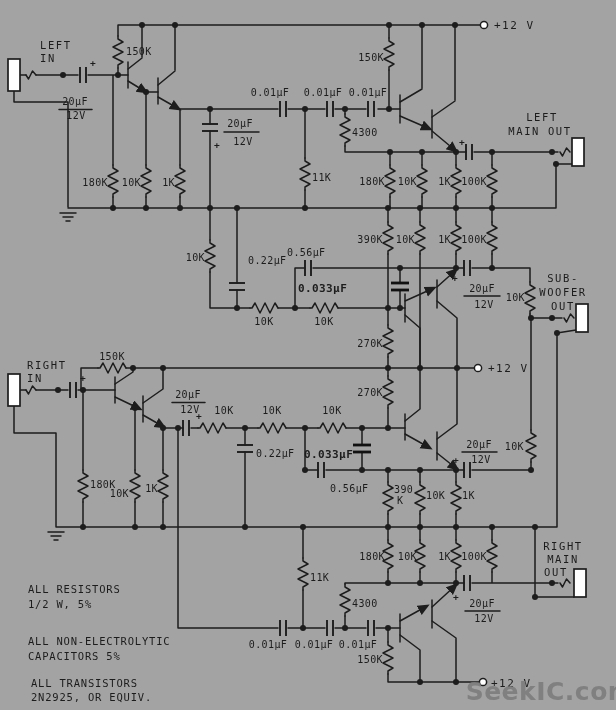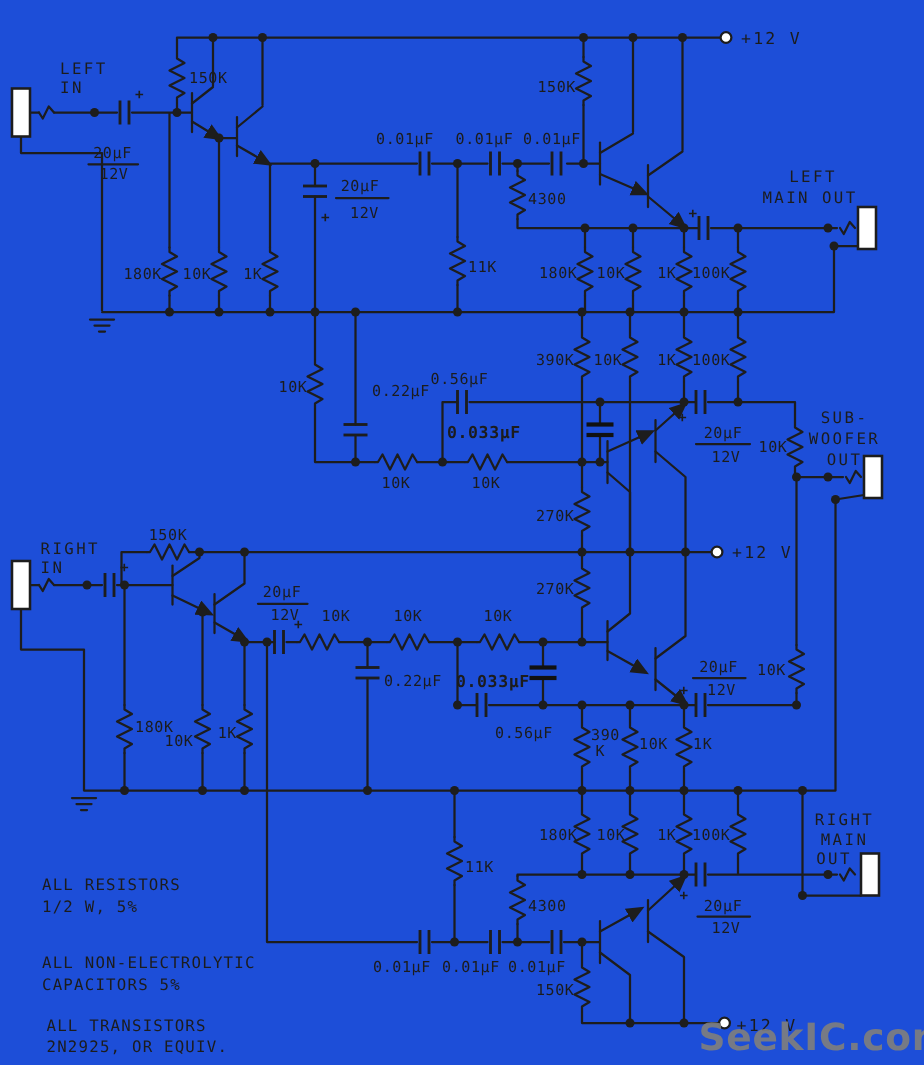--- a/index.html
+++ b/index.html
@@ -1,16 +1,16 @@
 <!DOCTYPE html>
 <html><head>
 <meta charset="utf-8">
 <style>
   html,body{margin:0;padding:0;background:#ffffff;}
-  .page{width:616px;height:710px;background:#1d4ed8;position:relative;overflow:hidden;}
+  .page{width:616px;height:710px;background:#a3a3a3;position:relative;overflow:hidden;}
   svg{display:block;}
   .w{stroke:#1d1d1d;stroke-width:1.5;fill:none;stroke-linecap:round;stroke-linejoin:round;}
   .cp{stroke:#1d1d1d;stroke-width:1.9;fill:none;stroke-linecap:butt;}
   .cpb{stroke:#111;stroke-width:2.8;fill:none;stroke-linecap:butt;}
   .dot{fill:#1d1d1d;stroke:none;}
   .term{fill:#fff;stroke:#1d1d1d;stroke-width:1.5;}
   .jack{fill:#fff;stroke:#1d1d1d;stroke-width:1.7;}
   text{fill:#1c1c1c;font-family:"DejaVu Sans Mono",monospace;}
   .val{font-size:10px;letter-spacing:0.4px;}
   .valb{font-size:11px;font-weight:bold;letter-spacing:0.4px;}

